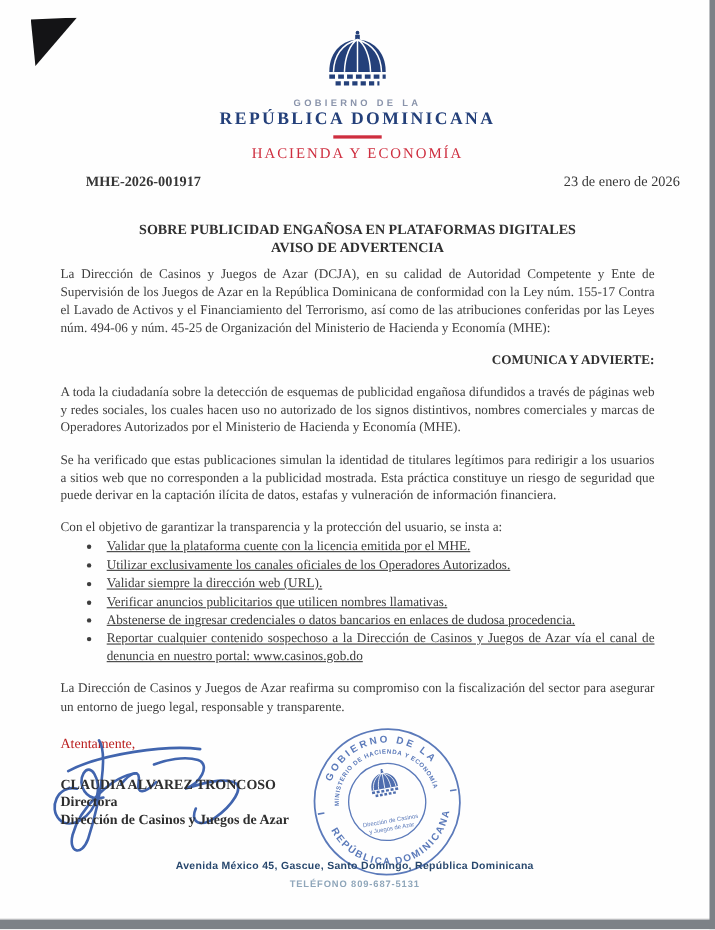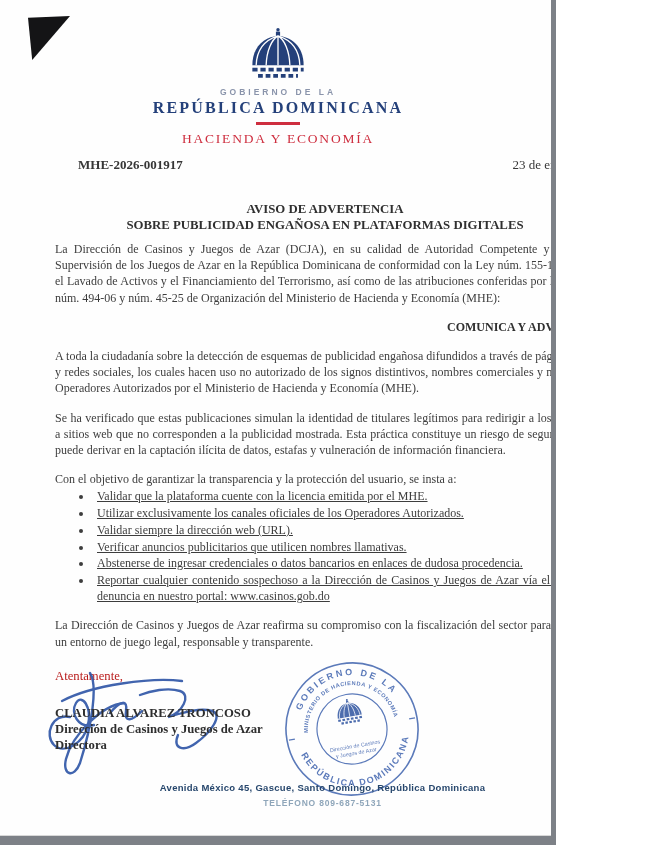--- a/index.html
+++ b/index.html
@@ -1,17 +1,17 @@
 <!DOCTYPE html>
 <html><head>
 <meta charset="utf-8">
 <style>
   html,body{margin:0;padding:0;}
   body{width:650px;height:845px;background:#ffffff;font-family:"Liberation Serif","DejaVu Serif",serif;-webkit-font-smoothing:antialiased;}
-  .page{position:relative;width:532px;height:845px;background:#fefefe;overflow:hidden;padding-left:24px;}
+  .page{position:relative;width:650px;height:845px;background:#fefefe;overflow:hidden;}
   
   .edge-right{position:absolute;top:0;right:0;width:5px;height:845px;background:#7d8187;}
   .edge-bottom{position:absolute;left:0;bottom:0;width:650px;height:9px;background:#7d8187;}
   .edge-bottom-light{position:absolute;left:0;bottom:9px;width:650px;height:1px;background:#d8d8d8;}
   
   .fold{position:absolute;left:28px;top:16px;width:42px;height:44px;background:#141416;clip-path:polygon(0 4%,100% 0,10% 100%);}
   
   .header{position:absolute;top:26px;left:0;width:100%;text-align:center;}
   .gob-line{font-family:"Liberation Sans","DejaVu Sans",sans-serif;font-size:8.5px;font-weight:bold;letter-spacing:3px;color:#8a94ab;margin-top:3px;}
   .rep-line{font-size:16px;font-weight:bold;letter-spacing:2.2px;color:#24407a;margin-top:2px;}
@@ -62,22 +62,22 @@
     <div class="red-divider"></div>
     <div class="min-line">HACIENDA Y ECONOMÍA</div>
   </div>
 
   <div class="meta">
     <span class="ref">MHE-2026-001917</span>
     <span class="date">23 de enero de 2026</span>
   </div>
 
   <div class="title">
+    <div>SOBRE PUBLICIDAD ENGAÑOSA EN PLATAFORMAS DIGITALES</div>
     <div>AVISO DE ADVERTENCIA</div>
-    <div>SOBRE PUBLICIDAD ENGAÑOSA EN PLATAFORMAS DIGITALES</div>
   </div>
 
   <div class="content">
     <p>La Dirección de Casinos y Juegos de Azar (DCJA), en su calidad de Autoridad Competente y Ente de Supervisión de los Juegos de Azar en la República Dominicana de conformidad con la Ley núm. 155-17 Contra el Lavado de Activos y el Financiamiento del Terrorismo, así como de las atribuciones conferidas por las Leyes núm. 494-06 y núm. 45-25 de Organización del Ministerio de Hacienda y Economía (MHE):</p>
     <p class="subhead">COMUNICA Y ADVIERTE:</p>
     <p>A toda la ciudadanía sobre la detección de esquemas de publicidad engañosa difundidos a través de páginas web y redes sociales, los cuales hacen uso no autorizado de los signos distintivos, nombres comerciales y marcas de Operadores Autorizados por el Ministerio de Hacienda y Economía (MHE).</p>
     <p>Se ha verificado que estas publicaciones simulan la identidad de titulares legítimos para redirigir a los usuarios a sitios web que no corresponden a la publicidad mostrada. Esta práctica constituye un riesgo de seguridad que puede derivar en la captación ilícita de datos, estafas y vulneración de información financiera.</p>
     <p style="margin-bottom:1px;">Con el objetivo de garantizar la transparencia y la protección del usuario, se insta a:</p>
     <ul class="warn">
       <li>Validar que la plataforma cuente con la licencia emitida por el MHE.</li>
@@ -97,22 +97,22 @@
       <path d="M38,62 C20,58 12,80 22,90 C32,100 52,88 56,70 C60,52 50,38 44,48 C38,58 46,74 62,70"></path>
       <path d="M58,18 C66,30 60,70 48,108 C42,124 30,120 34,104 C40,80 70,50 92,48"></path>
       <path d="M78,58 C88,46 96,44 94,56 C92,68 100,66 110,56"></path>
       <path d="M108,40 C118,36 136,32 148,36 C160,40 150,58 136,62 C150,58 168,52 180,56 C192,60 178,78 164,88 C152,97 140,94 146,80"></path>
       <path d="M30,46 C60,30 120,22 150,26"></path>
     </g>
   </svg>
 
   <div class="sig-block">
     <div>CLAUDIA ALVAREZ TRONCOSO</div>
+    <div>Directora</div>
     <div>Dirección de Casinos y Juegos de Azar</div>
-    <div>Directora</div>
   </div>
 
   <svg class="seal" viewBox="0 0 142 142" aria-hidden="true">
     <g transform="rotate(-10 71 71)" opacity="0.85">
       <circle cx="71" cy="71" r="66" fill="none" stroke="#3f63ae" stroke-width="1.6"></circle>
       <circle cx="71" cy="71" r="35" fill="none" stroke="#3f63ae" stroke-width="1.2"></circle>
       <line x1="7" y1="71" x2="13" y2="71" stroke="#3f63ae" stroke-width="1.4"></line>
       <line x1="129" y1="71" x2="135" y2="71" stroke="#3f63ae" stroke-width="1.4"></line>
       <defs>
         <path id="sealTopArc" d="M 17,71 A 54,54 0 0 1 125,71"></path>

